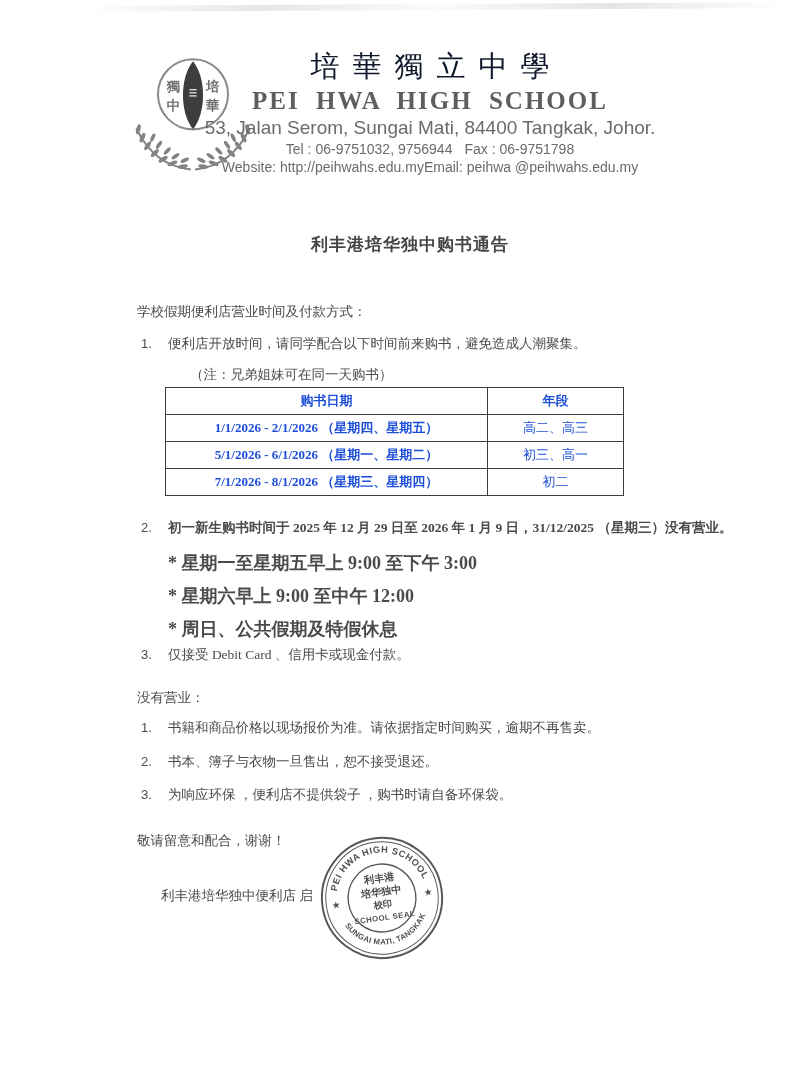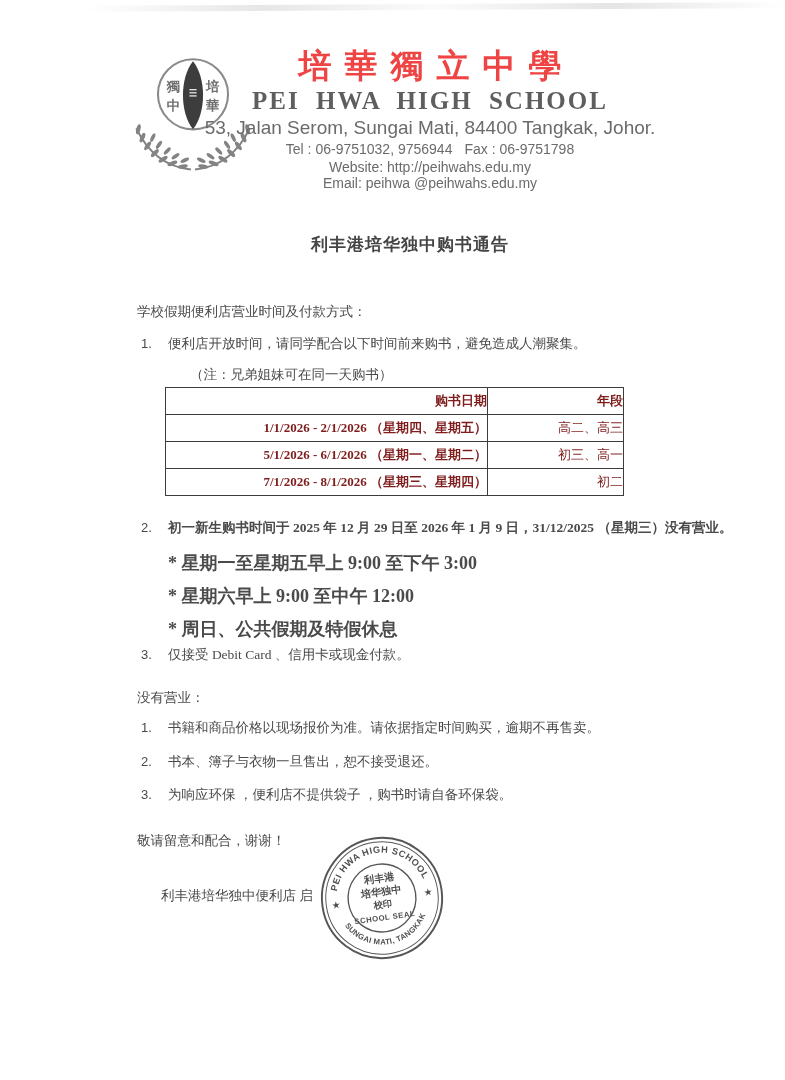--- a/index.html
+++ b/index.html
@@ -10,43 +10,43 @@
   }
   .scan-streak{
     position:absolute;left:85px;top:4px;width:700px;height:6px;
     background:linear-gradient(90deg,rgba(200,200,200,0),rgba(185,185,185,.35),rgba(215,215,215,.1),rgba(180,180,180,.35),rgba(200,200,200,0));
     transform:rotate(-.3deg);
   }
   
   .logo{position:absolute;left:131px;top:50px;}
   .header-text{position:absolute;left:185px;top:44px;width:490px;text-align:center;
     font-family:"Liberation Sans","DejaVu Sans",sans-serif;}
-  .school-zh{font-size:33px;font-weight:bold;letter-spacing:13px;padding-left:13px;
-    color:#ef4444;font-family:"Liberation Serif","DejaVu Serif",serif;line-height:44px;height:44px;}
+  .school-zh{font-size:29px;font-weight:normal;letter-spacing:13px;padding-left:13px;
+    color:#0f172a;font-family:"Liberation Serif","DejaVu Serif",serif;line-height:44px;height:44px;}
   .school-en{font-size:25px;font-weight:bold;letter-spacing:2px;word-spacing:8px;
     color:#5e5e5e;font-family:"Liberation Serif","DejaVu Serif",serif;line-height:26px;}
   .addr{font-size:19px;color:#6b6b6b;margin-top:3px;}
   .telfax,.webemail{font-size:14px;color:#6b6b6b;display:flex;justify-content:center;margin-top:2px;}
   .telfax{gap:12px;}
-  .webemail{flex-direction:column;}
+  .webemail{}
   
   .doc-title{position:absolute;left:60px;top:233px;width:700px;text-align:center;
     font-size:17px;font-weight:bold;letter-spacing:1px;color:#454545;}
   .intro{position:absolute;left:137px;top:303px;font-size:13.5px;}
   .li{position:absolute;left:141px;display:flex;width:630px;}
   .li .num{width:27px;flex:none;font-family:"Liberation Sans","DejaVu Sans",sans-serif;font-size:13px;padding-top:1px;}
   .li .txt{font-size:13.5px;}
   .li.bold .txt{font-weight:bold;}
   .li.nowrap{width:auto;}
   .li.nowrap .txt{white-space:nowrap;}
   .item-note{position:absolute;left:190px;top:366px;font-size:13.5px;}
   .bullet{position:absolute;left:168px;font-size:18px;font-weight:bold;}
   .book-table{position:absolute;left:165px;top:387px;border-collapse:collapse;table-layout:fixed;}
-  .book-table th,.book-table td{border:1.6px solid #3c3c3c;text-align:right;
-    font-size:13px;height:26px;padding:0;color:#7f1d1d;}
+  .book-table th,.book-table td{border:1.6px solid #3c3c3c;text-align:center;
+    font-size:13px;height:26px;padding:0;color:#1d4ed8;}
   .book-table th{font-weight:bold;}
   .book-table td.date-cell{font-weight:600;}
   .notes-title{position:absolute;left:137px;top:689px;font-size:13.5px;}
   .closing{position:absolute;left:137px;top:832px;font-size:13.5px;text-align:center;}
   .signature{position:absolute;left:137px;top:887px;font-size:13.5px;margin-left:24px;}
   
   .seal{position:absolute;left:319px;top:835px;transform:rotate(-8deg);}
   .seal text{fill:#4f4f4f;}
 </style>
 </head>

